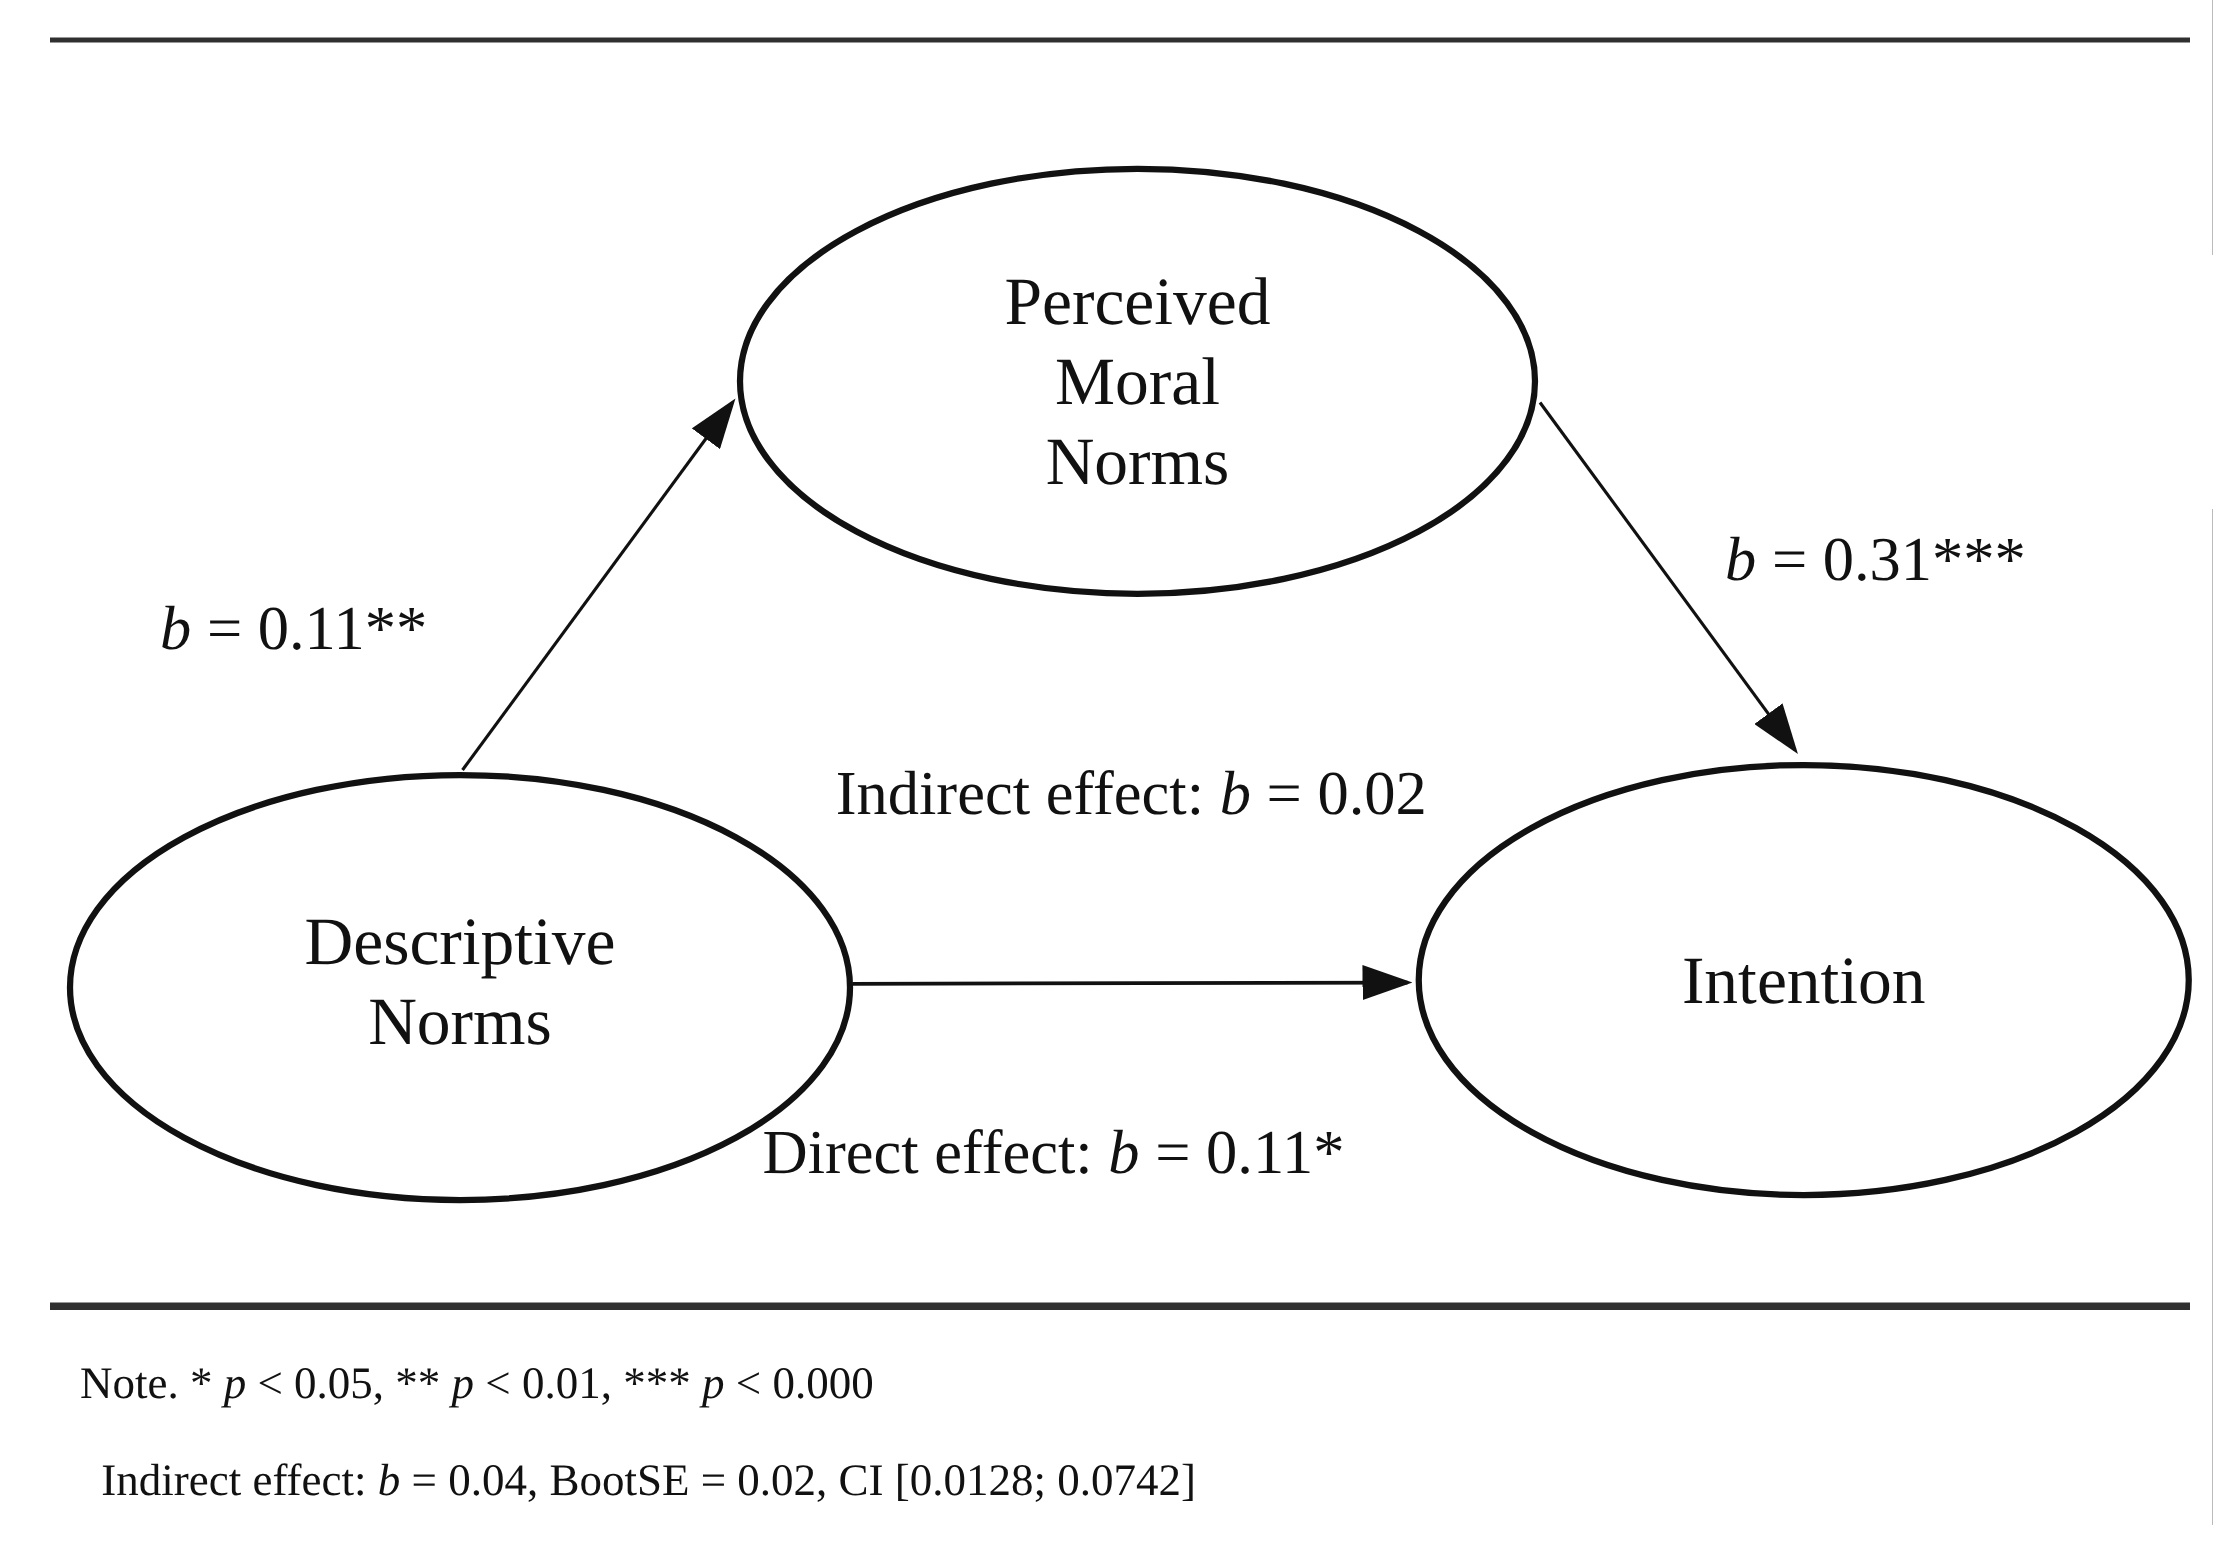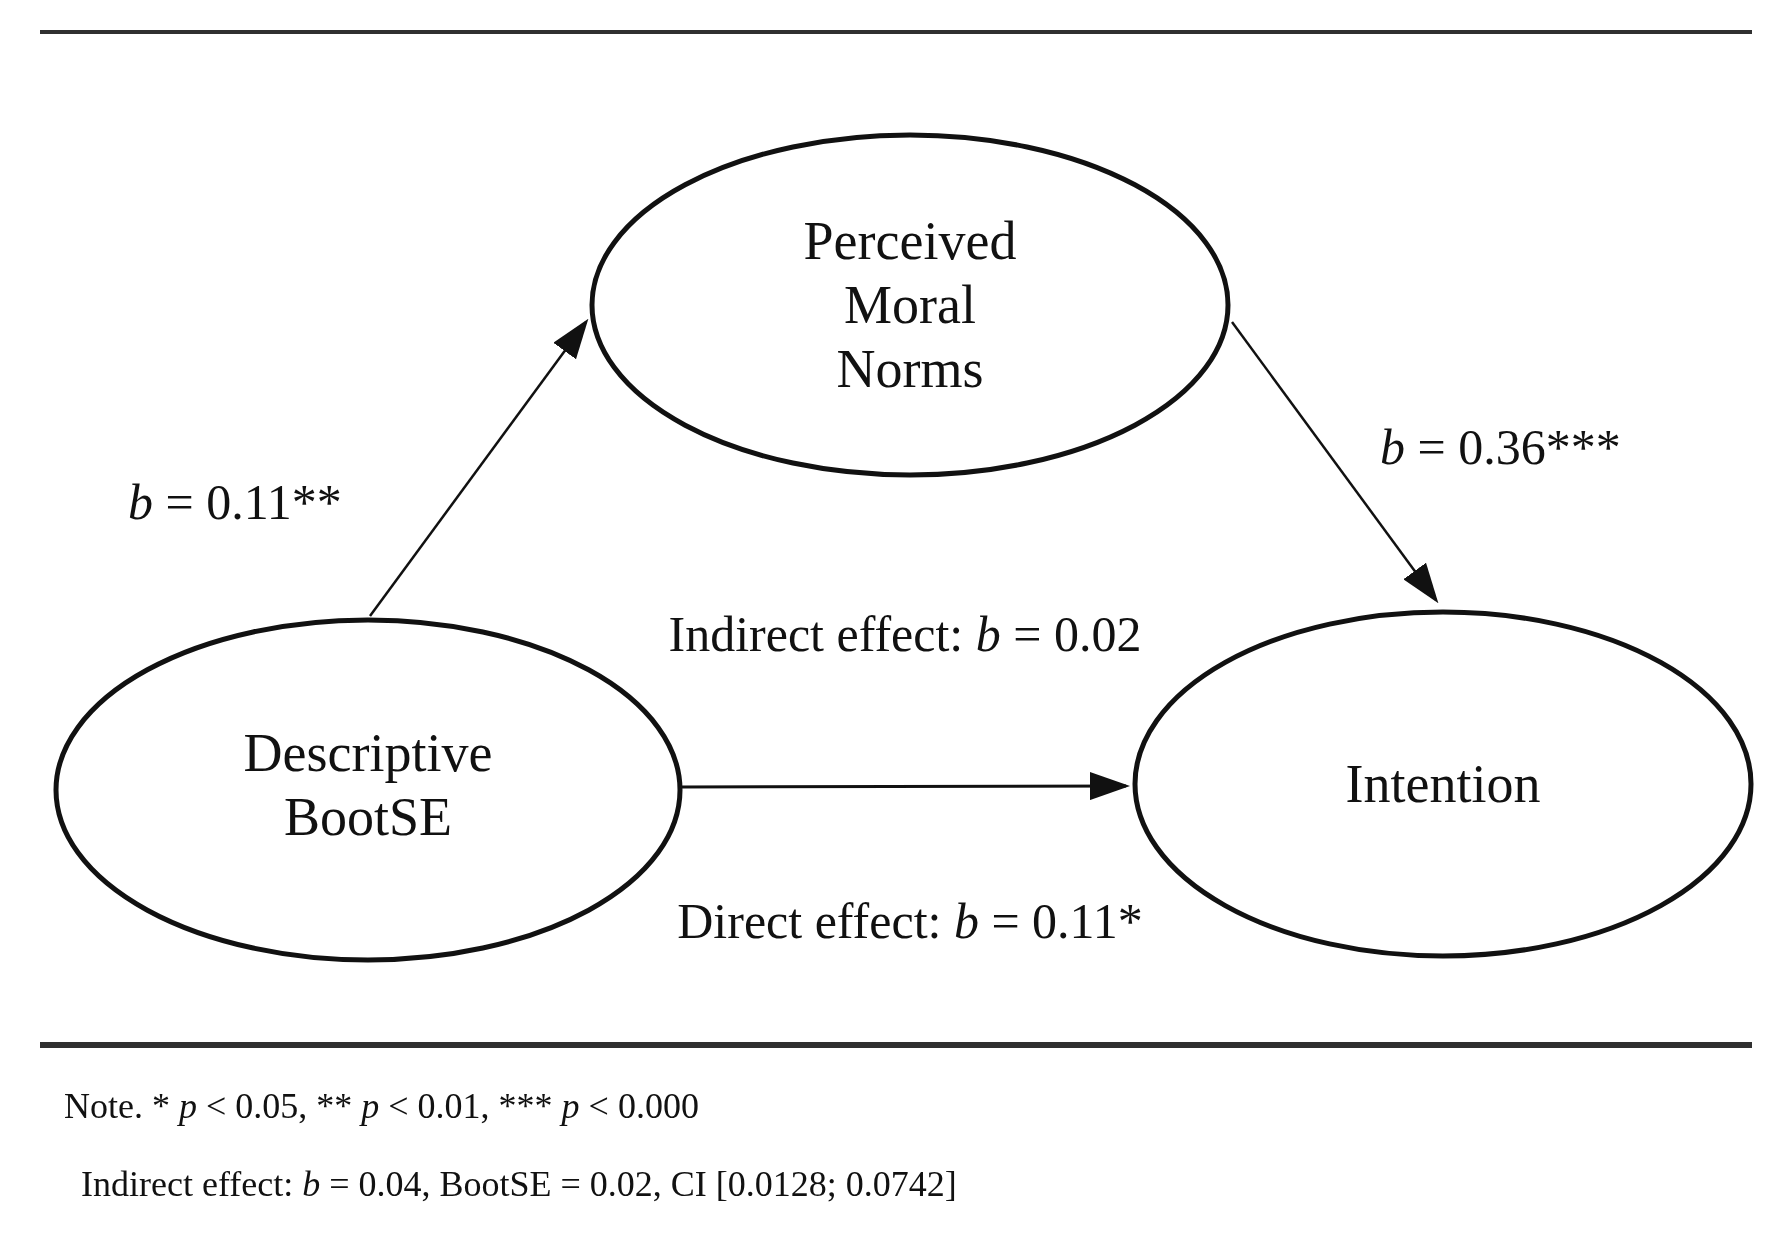--- a/index.html
+++ b/index.html
@@ -26,21 +26,21 @@
     font-size:54px; line-height:64px;
   }
   .node-label.mediator  { left:660px;  top:209px; width:500px; }
   .node-label.predictor { left:118px;  top:721px; width:500px; }
   .node-label.outcome   { left:1193px; top:752px; width:500px;text-align:center; }
 
   .path-label { position:absolute; font-size:50px; line-height:62px; white-space:nowrap; }
   .path-label.a-path   { left:128px;  top:436px;margin-top:35px; }
   .path-label.b-path   { left:1380px; top:416px; }
   .path-label.indirect { left:605px;  top:603px; width:600px; text-align:center; }
-  .path-label.direct   { left:610px;  top:890px; width:600px; text-align:center; }
+  .path-label.direct   { left:610px;  top:890px; width:600px; text-align:left; }
 
   .note { position:absolute; font-size:36px; line-height:64px; white-space:nowrap; }
   .note.line1 { left:64px; top:1074px; }
   .note.line2 { left:81px; top:1152px; }
 
   .it { font-style:italic; }
 </style>
 </head>
 <body>
 
@@ -62,24 +62,24 @@
 
     <ellipse class="shape" cx="910" cy="305" rx="318" ry="170"></ellipse>
     <ellipse class="shape" cx="368" cy="790" rx="312" ry="170"></ellipse>
     <ellipse class="shape" cx="1443" cy="784" rx="308" ry="172"></ellipse>
   </svg>
 
   <div class="node-label mediator">Perceived
 Moral
 Norms</div>
   <div class="node-label predictor">Descriptive
-BootSE</div>
+Norms</div>
   <div class="node-label outcome">Intention</div>
 
   <div class="path-label a-path"><span class="it">b</span><span> = 0.11**</span></div>
-  <div class="path-label b-path"><span class="it">b</span><span> = 0.36***</span></div>
+  <div class="path-label b-path"><span class="it">b</span><span> = 0.31***</span></div>
   <div class="path-label indirect"><span>Indirect effect: </span><span class="it">b</span><span> = 0.02</span></div>
   <div class="path-label direct"><span>Direct effect: </span><span class="it">b</span><span> = 0.11*</span></div>
 
   <div class="note line1"><span>Note. * </span><span class="it">p</span><span> &lt; 0.05, ** </span><span class="it">p</span><span> &lt; 0.01, *** </span><span class="it">p</span><span> &lt; 0.000</span></div>
   <div class="note line2"><span>Indirect effect: </span><span class="it">b</span><span> = 0.04, BootSE = 0.02, CI [0.0128; 0.0742]</span></div>
 
 </div>
 
 </body></html>

